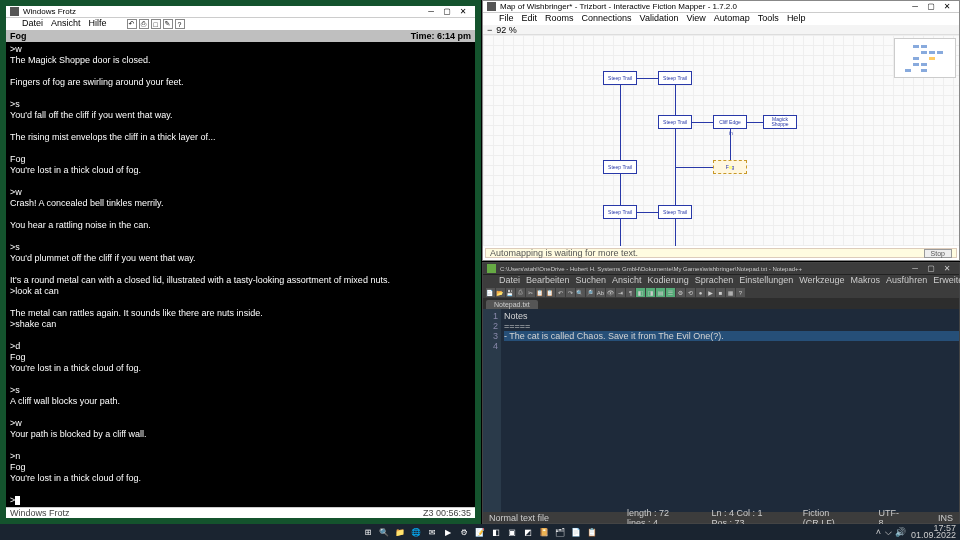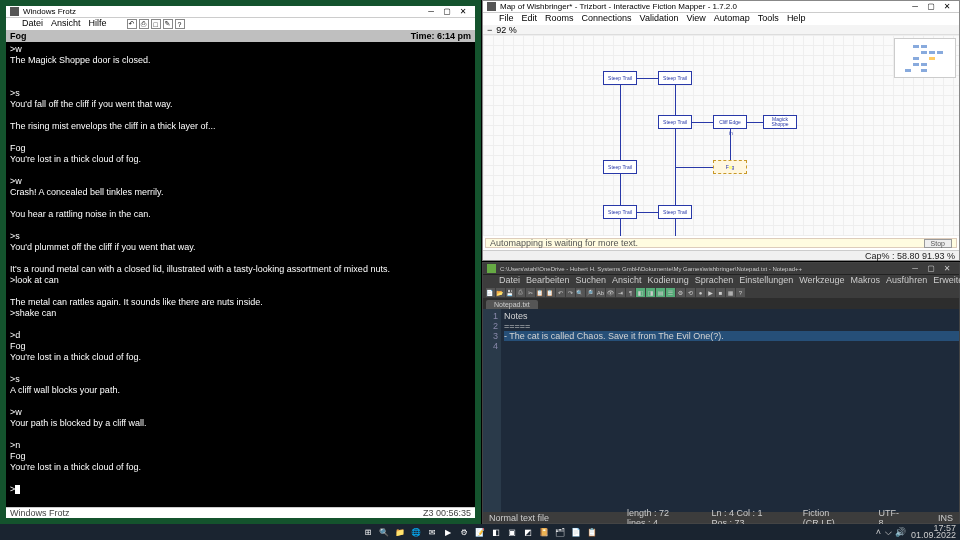--- a/index.html
+++ b/index.html
@@ -87,20 +87,21 @@
     </div>
   </div>
   <div class="status">
     <span class="sl">Fog</span>
     <span>Time:  6:14 pm</span>
   </div>
   <div class="term" id="term">
       <div class="l">&gt;w</div>
       <div class="l">The Magick Shoppe door is closed.</div>
       <div class="l">&nbsp;</div>
+      <div class="l">Fingers of fog are swirling around your feet.</div>
       <div class="l">&nbsp;</div>
       <div class="l">&gt;s</div>
       <div class="l">You'd fall off the cliff if you went that way.</div>
       <div class="l">&nbsp;</div>
       <div class="l">The rising mist envelops the cliff in a thick layer of...</div>
       <div class="l">&nbsp;</div>
       <div class="l">Fog</div>
       <div class="l">You're lost in a thick cloud of fog.</div>
       <div class="l">&nbsp;</div>
       <div class="l">&gt;w</div>
@@ -196,24 +197,20 @@
       <div class="room" style="left: 280px; top: 80px;">Magick Shoppe</div>
       <div class="room" style="left: 120px; top: 125px;">Steep Trail</div>
       <div class="room sel" style="left: 230px; top: 125px;">Fog</div>
       <div class="room" style="left: 120px; top: 170px;">Steep Trail</div>
       <div class="room" style="left: 175px; top: 170px;">Steep Trail</div>
       <div style="position: absolute; left: 246px; top: 95px; font-size: 5px; color: rgb(40, 56, 168);">in</div>
     </div>
   <div class="autobar">
     <span>Automapping is waiting for more text.</span>
     <span class="stop">Stop</span>
-  </div>
-  <div class="t-status">
-    <span></span>
-    <span class="r">Cap% : 58.80    91.93 %</span>
   </div>
 </div>
 
 <div class="npp">
   <div class="tbar">
     <div class="ico" style="background:#6a4"></div>
     <div class="ttl" style="font-size:6px">C:\Users\stahl\OneDrive - Hubert H. Systems GmbH\Dokumente\My Games\wishbringer\Notepad.txt - Notepad++</div>
     <div class="wbtn">─</div>
     <div class="wbtn">▢</div>
     <div class="wbtn cl">✕</div>

